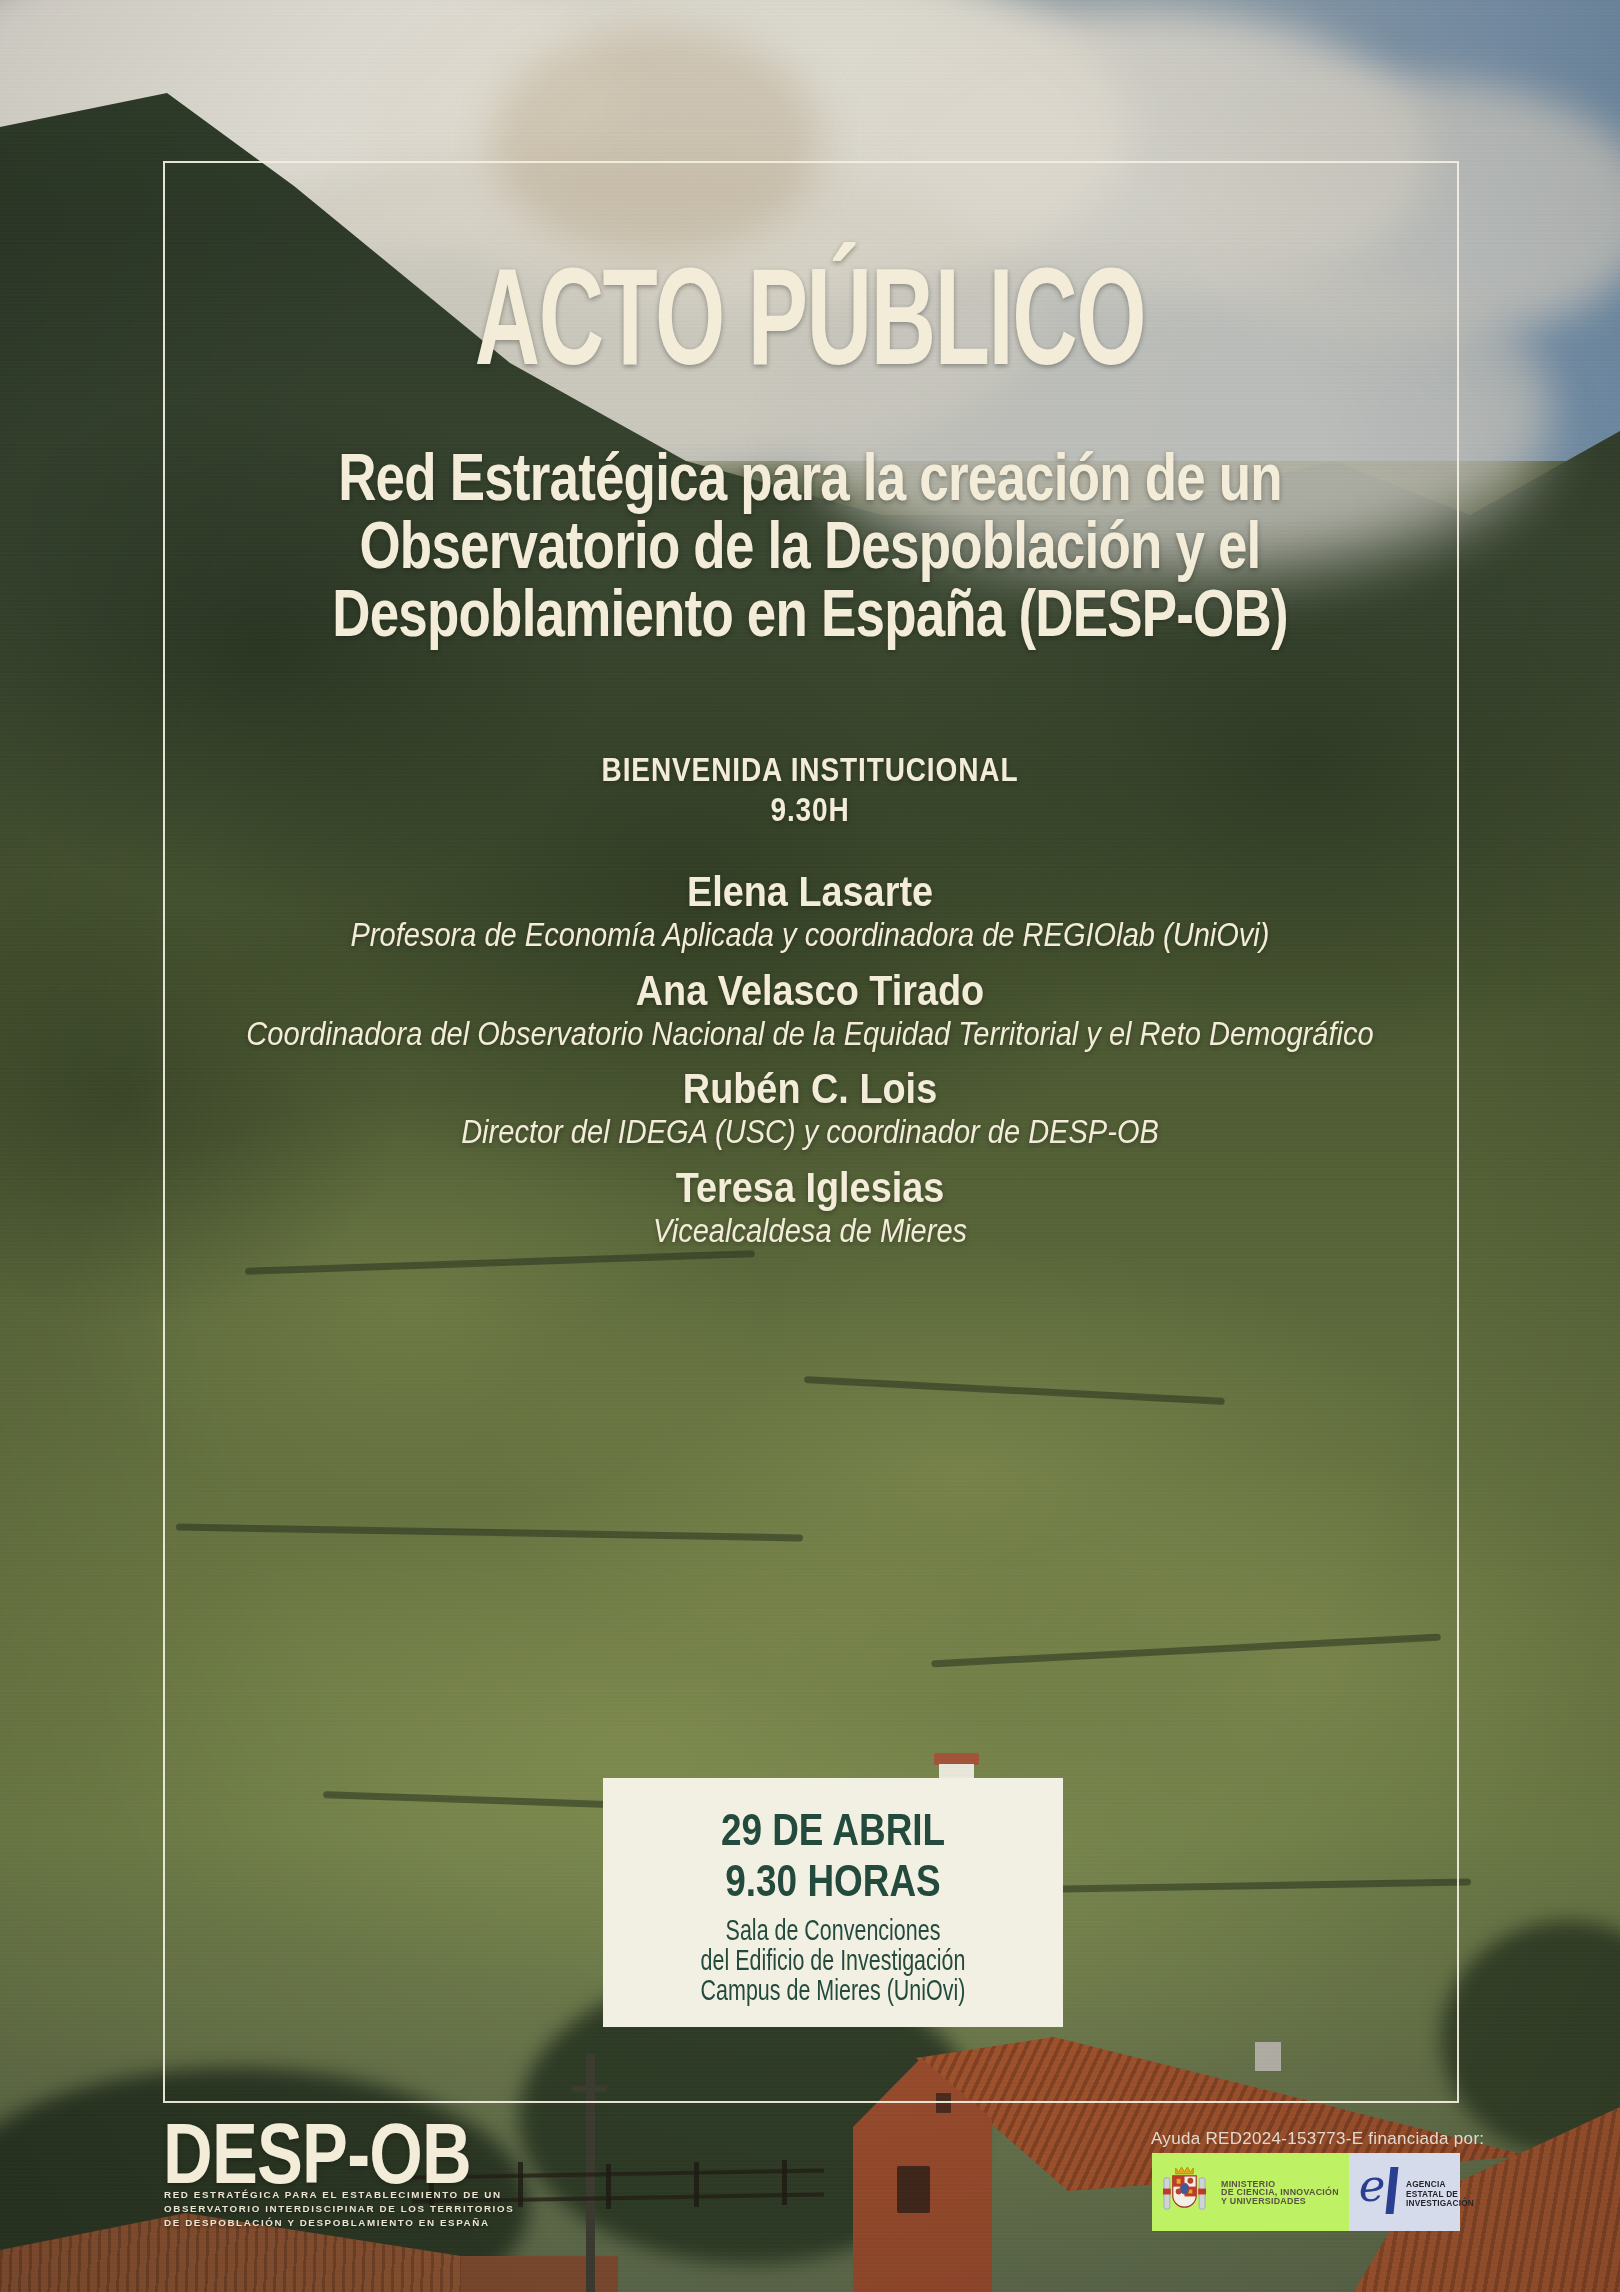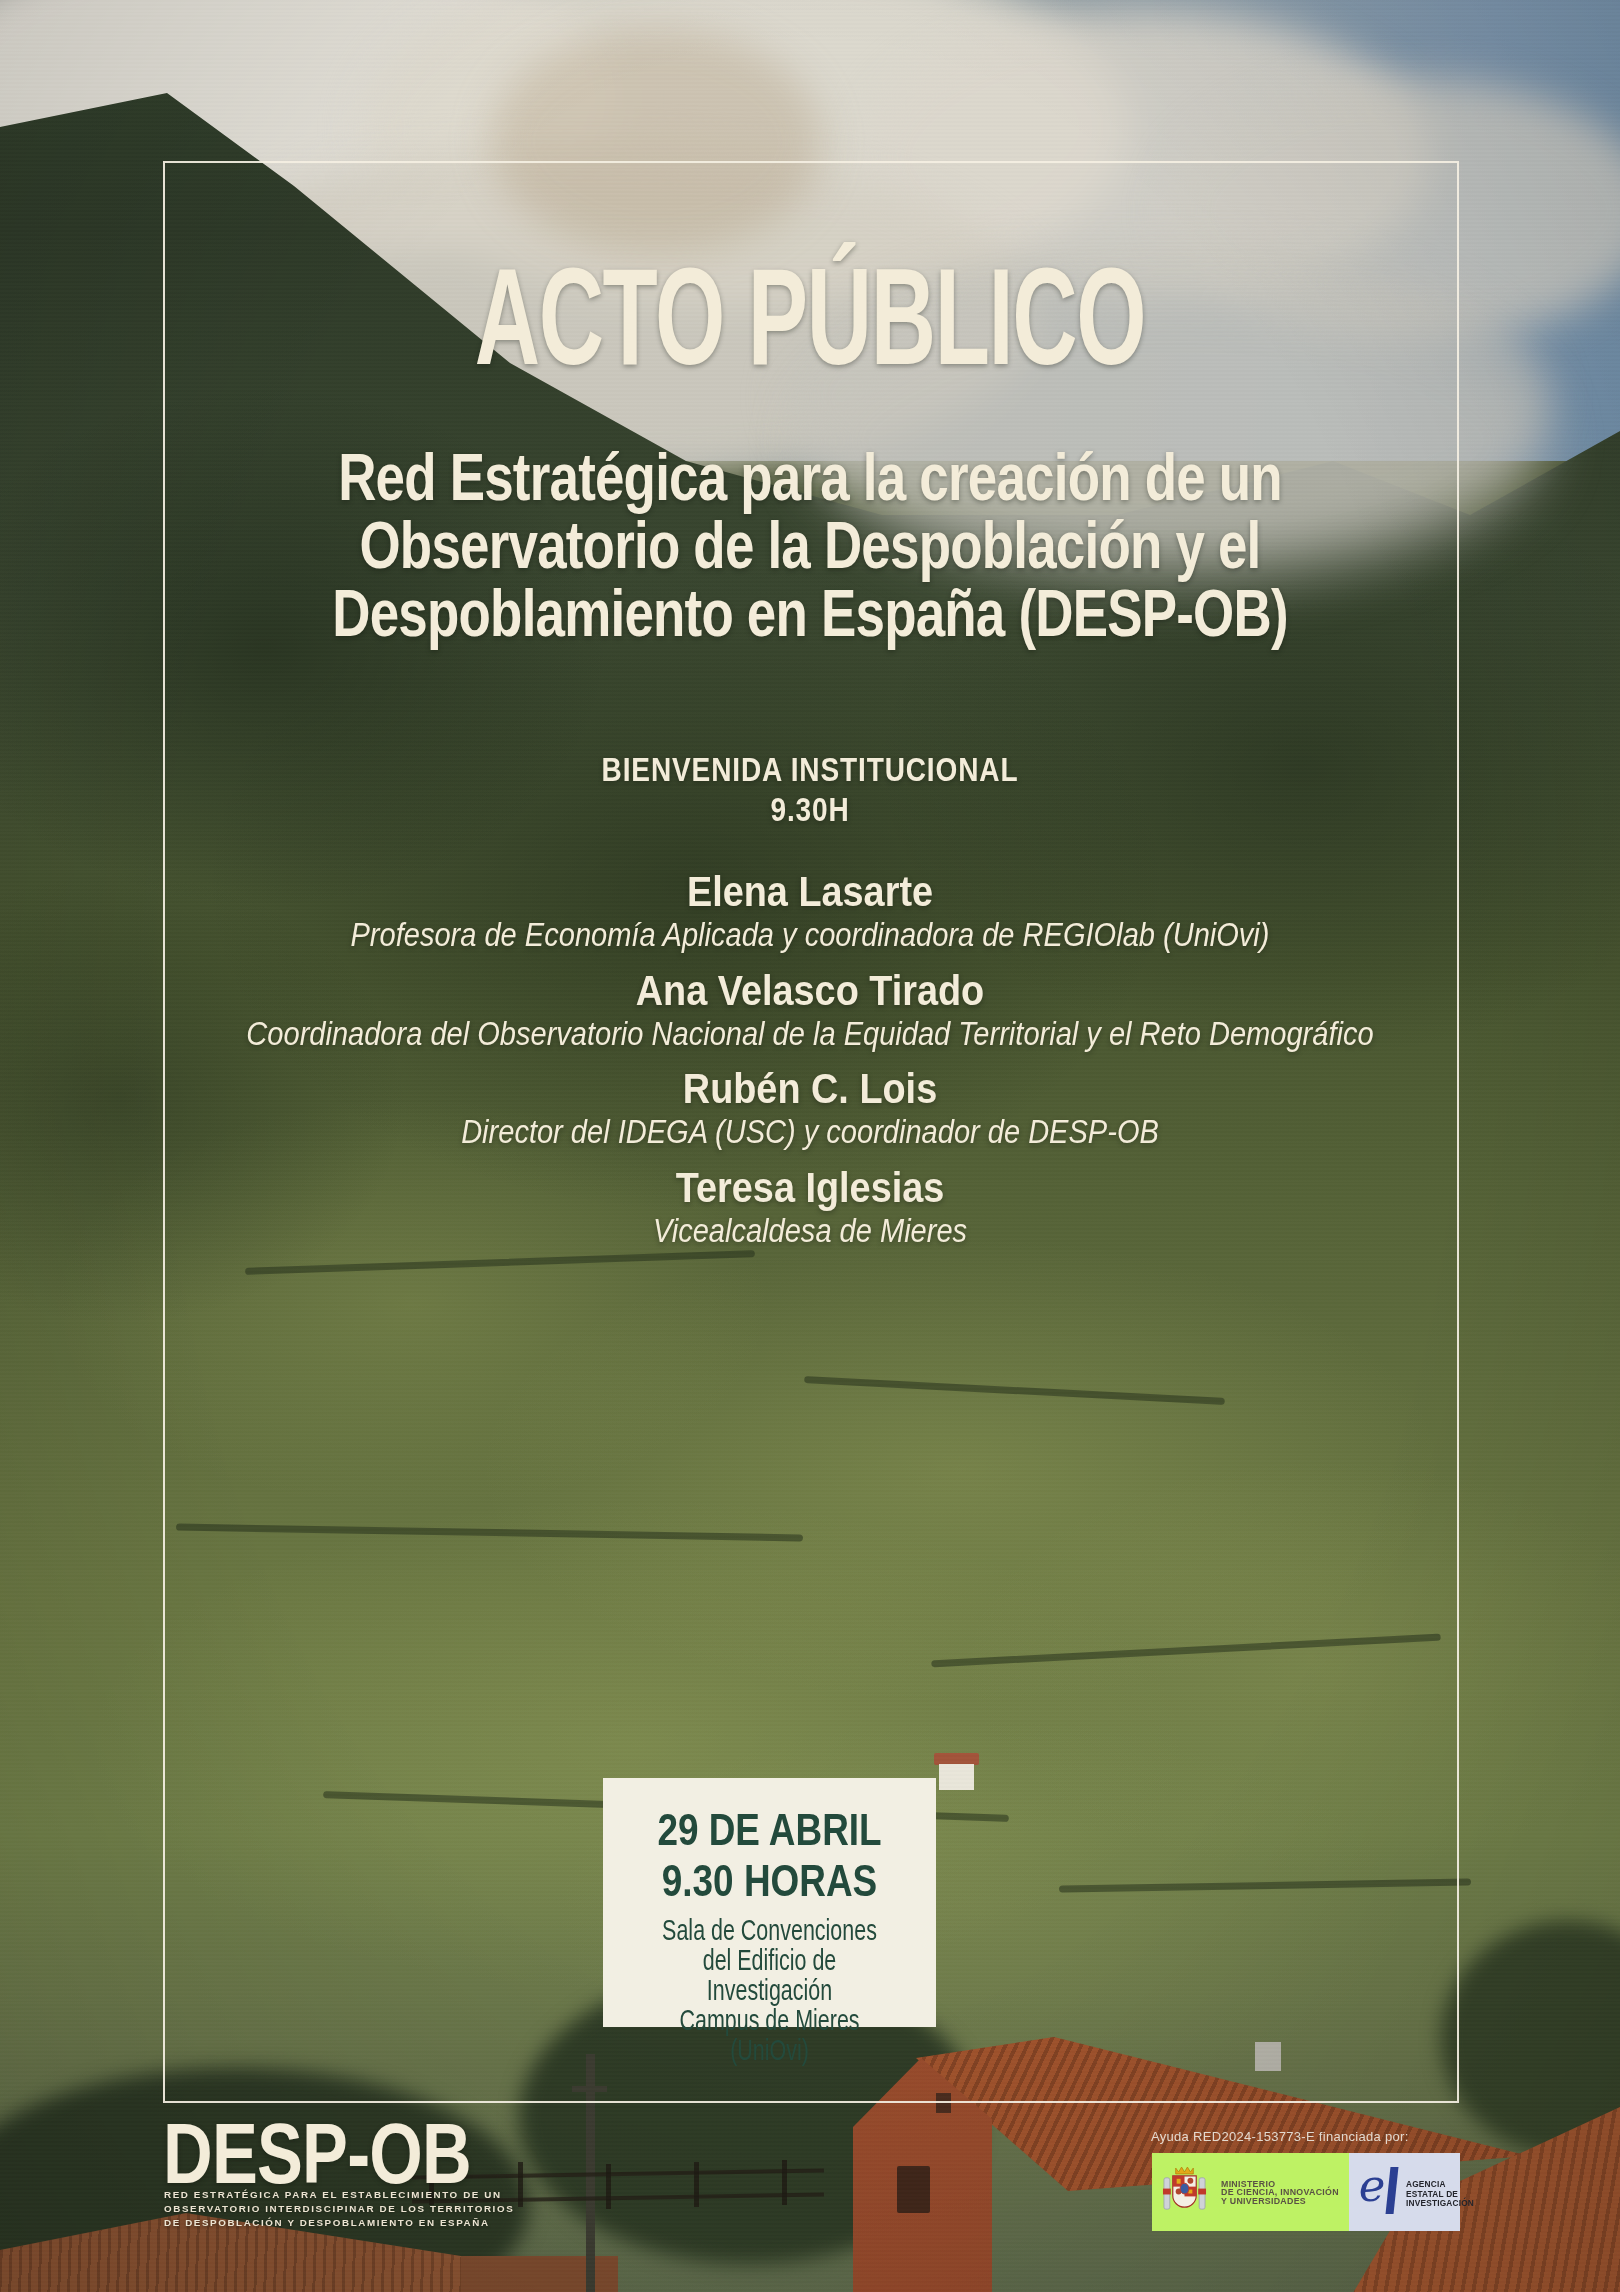--- a/index.html
+++ b/index.html
@@ -91,30 +91,30 @@
     transform:scaleX(.66);}
   .subtitle{top:443px;font-size:67px;line-height:68px;font-weight:800;letter-spacing:-1px;
     transform:scaleX(.79);}
   .sect{top:750px;font-size:33px;line-height:40px;font-weight:800;letter-spacing:1px;
     transform:scaleX(.85);}
   .speakers{top:867px;}
   .spk{margin-bottom:12.7px;}
   .spk-name{font-size:43px;line-height:49px;font-weight:800;transform:scaleX(.88);}
   .spk-role{font-size:33px;line-height:37px;font-style:italic;font-weight:400;transform:scaleX(.88);}
   
-  .event-box{left:603px;top:1778px;width:333px;height:249px;background:#f2efe3;
+  .event-box{left:603px;top:1778px;width:460px;height:249px;background:#f2efe3;
     text-align:center;color:#234a3c;box-sizing:border-box;padding-top:25.5px;}
   .ev-date{font-size:45px;line-height:51px;font-weight:800;transform:scaleX(.82);}
   .ev-venue{margin-top:9.8px;font-size:29px;line-height:30px;font-weight:400;transform:scaleX(.74);}
   
   .despob{left:163px;top:2109px;font-size:86px;line-height:88px;font-weight:800;
     letter-spacing:-1px;transform:scaleX(.8);transform-origin:left top;}
   .tagline{left:164px;top:2188px;font-size:9.8px;line-height:14px;font-weight:700;
     letter-spacing:1.6px;color:#ece4d2;text-shadow:0 1px 2.9px rgba(15,20,12,.5);}
-  .funding{left:1151px;top:2129px;font-size:13px;color:rgba(236,233,225,.9);letter-spacing:0.3px;}
+  .funding{left:1151px;top:2129px;font-size:17px;color:rgba(236,233,225,.9);letter-spacing:0.3px;}
   .ministry{left:1152px;top:2153px;width:197px;height:78px;background:#bef264;}
   .coa{left:9.8px;top:11.8px;}
   .min-text{left:69px;top:26.5px;font-size:8.8px;line-height:8.8px;font-weight:700;color:#5a5244;
     letter-spacing:0.3px;}
   .agency{left:1349px;top:2153px;width:111px;height:78px;background:#d6dbeb;}
   .aei-e{left:9.8px;top:9.8px;font-family:"DejaVu Serif","Liberation Serif",serif;
     font-style:italic;font-size:45px;line-height:45px;color:#2b3f92;}
   .aei-bar{left:39px;top:13.7px;width:7.8px;height:47px;background:#2b3f92;transform:skewX(-6deg);}
   .aei-text{left:57px;top:27.4px;font-size:8.3px;line-height:9.3px;font-weight:700;color:#23242b;
     letter-spacing:0.2px;}

